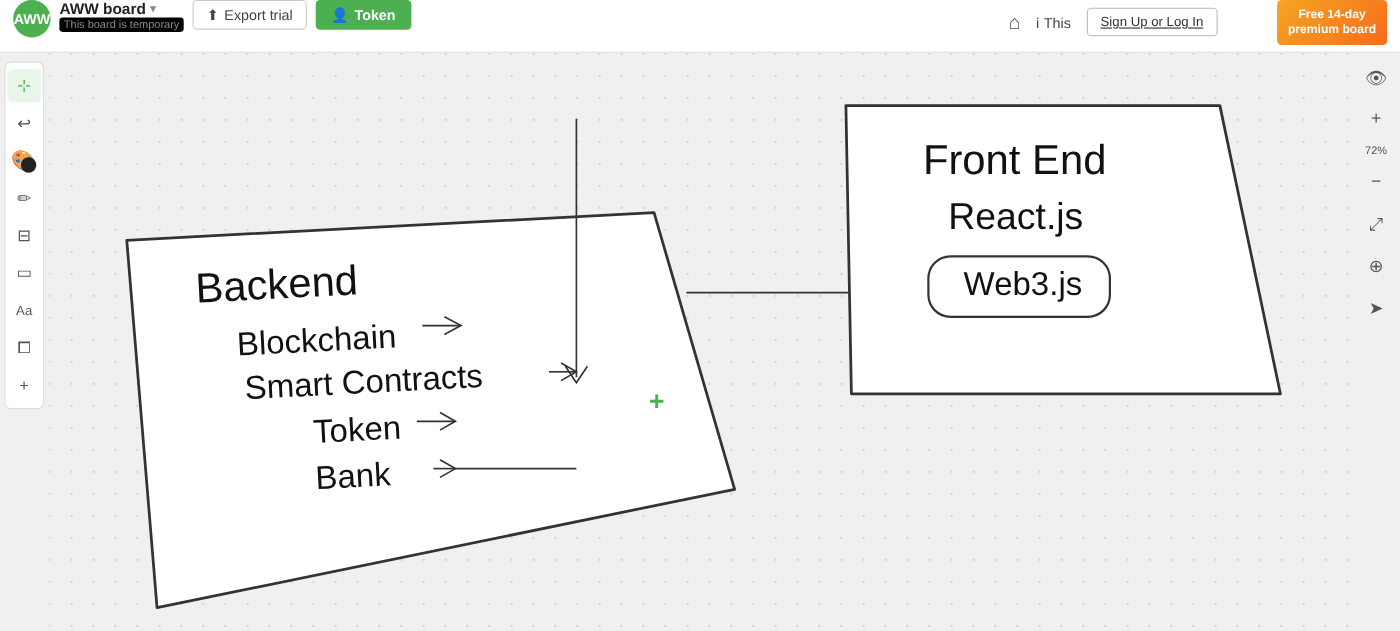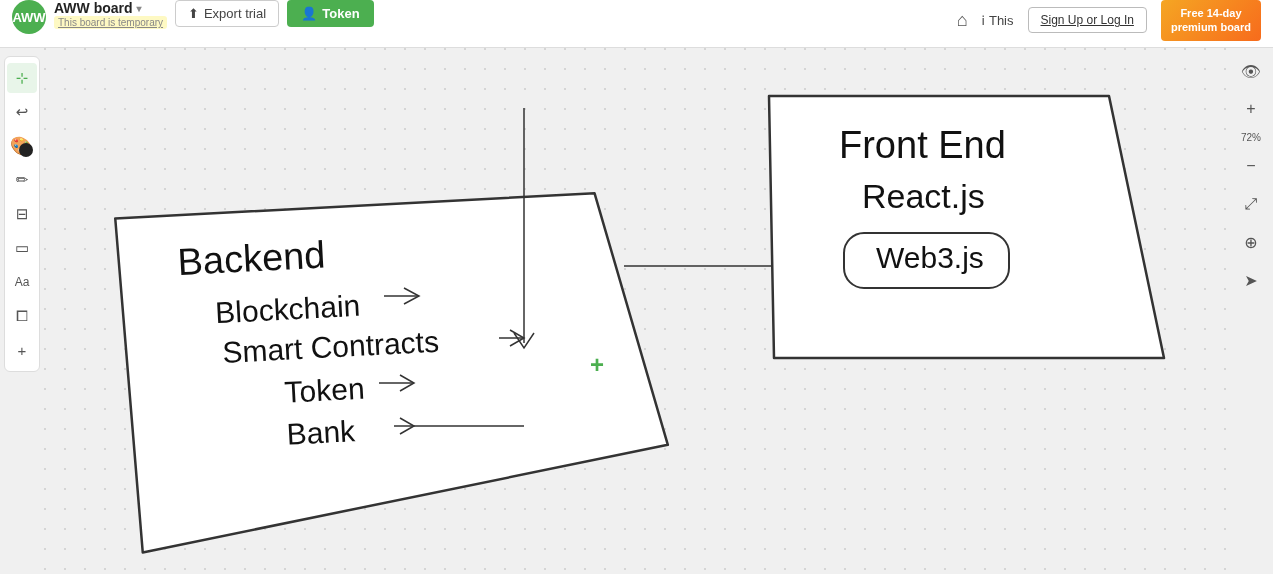--- a/index.html
+++ b/index.html
@@ -27,21 +27,21 @@
     }
     #board-title-area {
       display: flex; flex-direction: column; justify-content: center;
     }
     #board-title {
       font-size: 14px; font-weight: bold; color: #222;
       display: flex; align-items: center; gap: 4px; cursor: pointer;
     }
     #board-title .chevron { font-size: 10px; color: #888; }
     #board-subtitle {
-      font-size: 10px; color: #888; background: #fef9c3; padding: 1px 4px; border-radius: 3px; text-decoration: underline;
+      font-size: 10px; color: #888; background: #000000; padding: 1px 4px; border-radius: 3px;
     }
     .header-sep { flex: 1; }
     #export-btn {
       display: flex; align-items: center; gap: 5px;
       background: none; border: 1px solid #ccc; padding: 5px 12px;
       border-radius: 4px; cursor: pointer; font-size: 13px; color: #444;
     }
     #invite-btn {
       display: flex; align-items: center; gap: 5px;
       background: #4caf50; border: none; padding: 6px 14px;
@@ -58,21 +58,21 @@
       cursor: pointer; font-size: 13px; color: #444;
     }
     #signup-btn {
       background: none; border: 1px solid #bbb; padding: 5px 12px;
       border-radius: 4px; cursor: pointer; font-size: 12px; color: #333; text-decoration: underline;
     }
     #free-trial-badge {
       background: linear-gradient(135deg, #f5a623, #f76b1c);
       color: white; font-size: 11px; font-weight: bold;
       padding: 6px 10px; border-radius: 4px; line-height: 1.3;
-      text-align: center; cursor: pointer;
+      text-align: center; cursor: pointer; margin-left: 40px;
     }
 
     
     #left-toolbar {
       position: absolute;
       top: 56px; left: 4px;
       width: 36px;
       background: #fff;
       border-radius: 6px;
       border: 1px solid #ddd;

